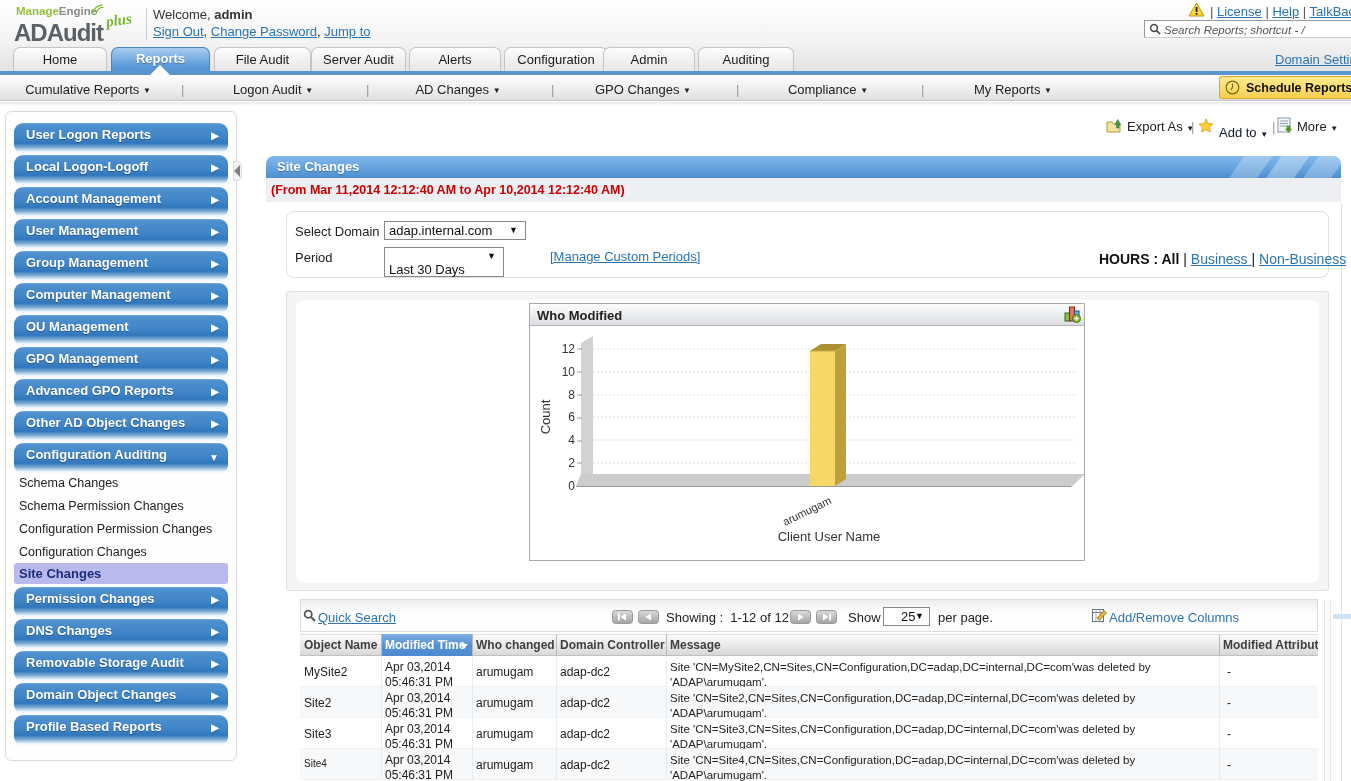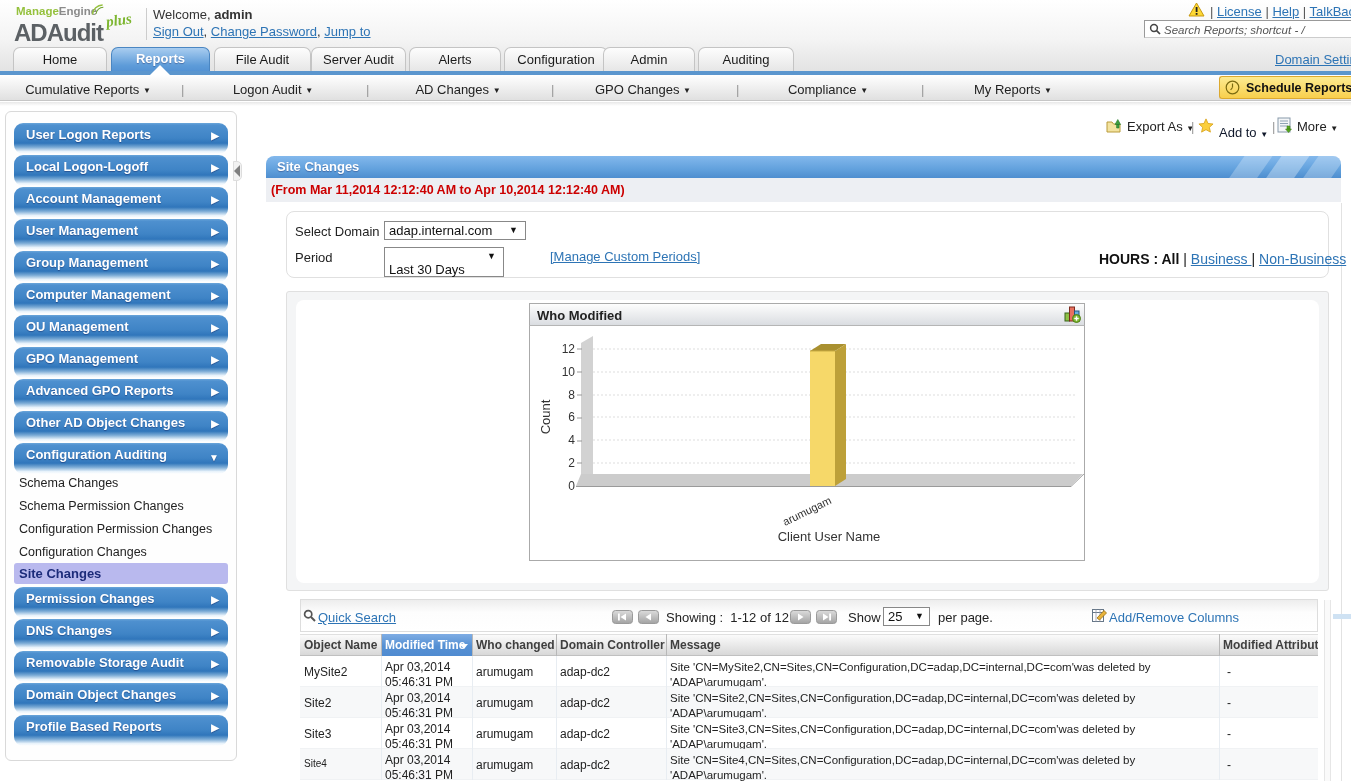--- a/index.html
+++ b/index.html
@@ -251,21 +251,21 @@
       <linearGradient id="pg816" x1="0" y1="0" x2="0" y2="1">
         <stop offset="0" stop-color="#dcdcdc"></stop>
         <stop offset="1" stop-color="#a2a2a2"></stop>
       </linearGradient>
     </defs>
     <rect x="0.5" y="0.5" width="20" height="13" rx="3" fill="url(#pg816)" stroke="#9a9a9a"></rect>
     <rect x="13.2" y="3.5" width="1.8" height="7" fill="#fff"></rect>
     <path d="M7,3.5 L7,10.5 L12.5,7 Z" fill="#fff"></path>
   </svg>
 <div class="abs" style="left:848px;top:610px;font-size:13px;color:#222;">Show</div>
-<div class="abs" style="left:883px;top:607px;width:47px;height:19px;background:#fff;border:1px solid #888;font-size:13px;color:#111;padding:1px 4px;">25<span style="position:absolute;right:5px;top:3px;font-size:9px;color:#111;">▼</span></div>
+<div class="abs" style="left:883px;top:607px;width:47px;height:19px;background:#fff;border:1px solid #888;font-size:13px;color:#111;padding:1px 17px;">25<span style="position:absolute;right:5px;top:3px;font-size:9px;color:#111;">▼</span></div>
 <div class="abs" style="left:938px;top:610px;font-size:13px;color:#222;">per page.</div>
 <svg class="abs" style="left:1092px;top:609px;" width="16" height="13" viewBox="0 0 16 13">
     <rect x="0.5" y="0.5" width="11" height="12" fill="#fff" stroke="#667788" stroke-width="1"></rect>
     <line x1="0.5" y1="3.5" x2="11.5" y2="3.5" stroke="#667788" stroke-width="1"></line>
     <line x1="4" y1="0.5" x2="4" y2="12.5" stroke="#99a" stroke-width="0.8"></line>
     <line x1="8" y1="0.5" x2="8" y2="12.5" stroke="#99a" stroke-width="0.8"></line>
     <path d="M5,9 L12,1.5 L14.5,4 L7.5,11 Z" fill="#e8b33c" stroke="#9a7010" stroke-width="0.8"></path>
   </svg>
 <div class="abs" style="left:1109px;top:610px;font-size:13px;color:#2d74b5;">Add/Remove Columns</div>
 <div class="abs" style="left:1324px;top:600px;width:7px;height:181px;background:#fafafa;border-left:1px solid #e6e6e6;border-right:1px solid #e6e6e6;"></div>

